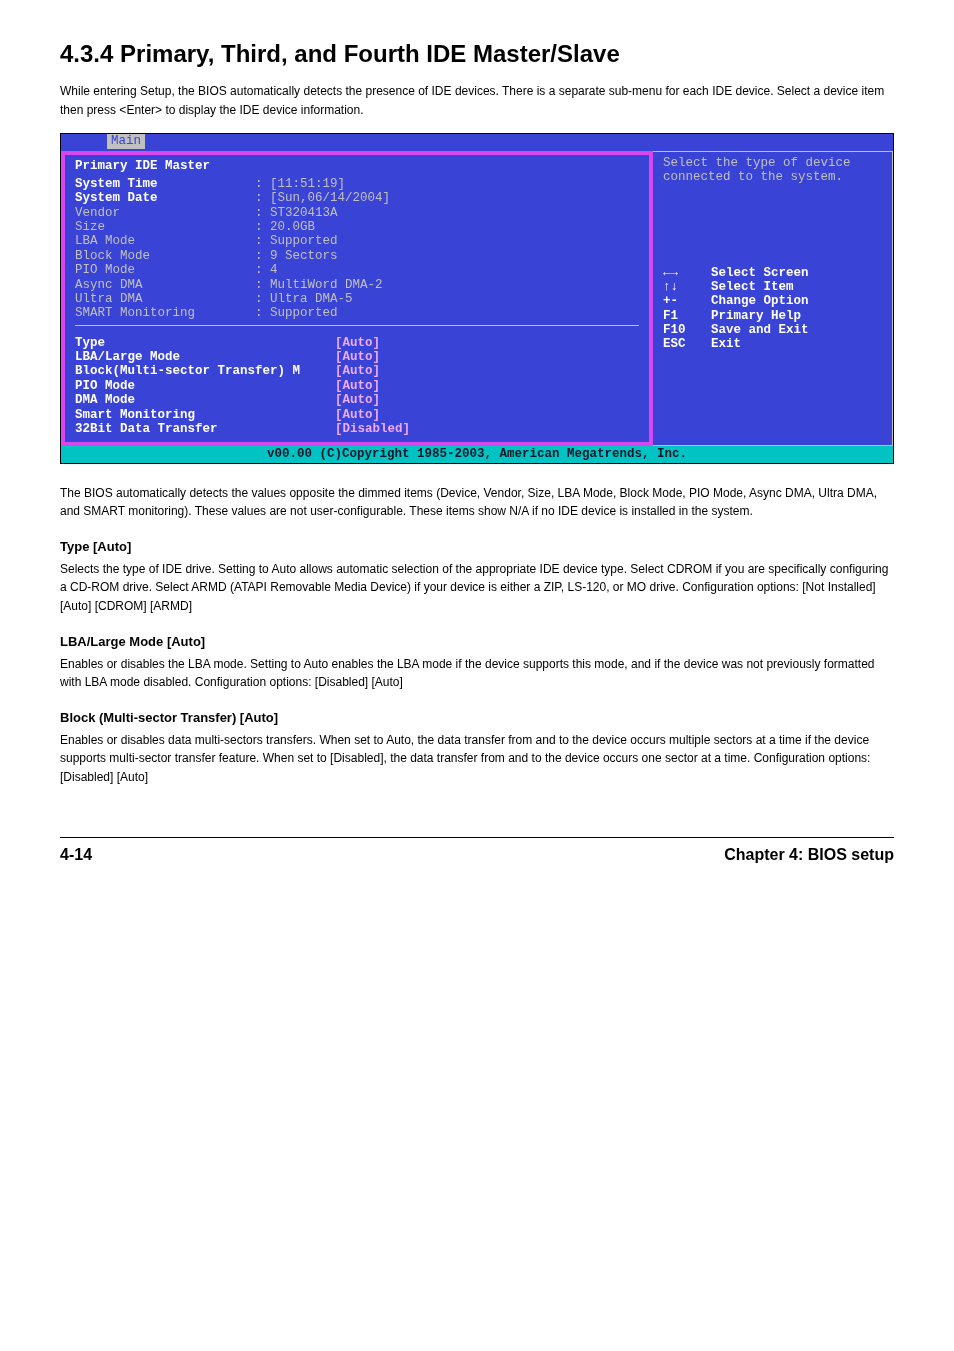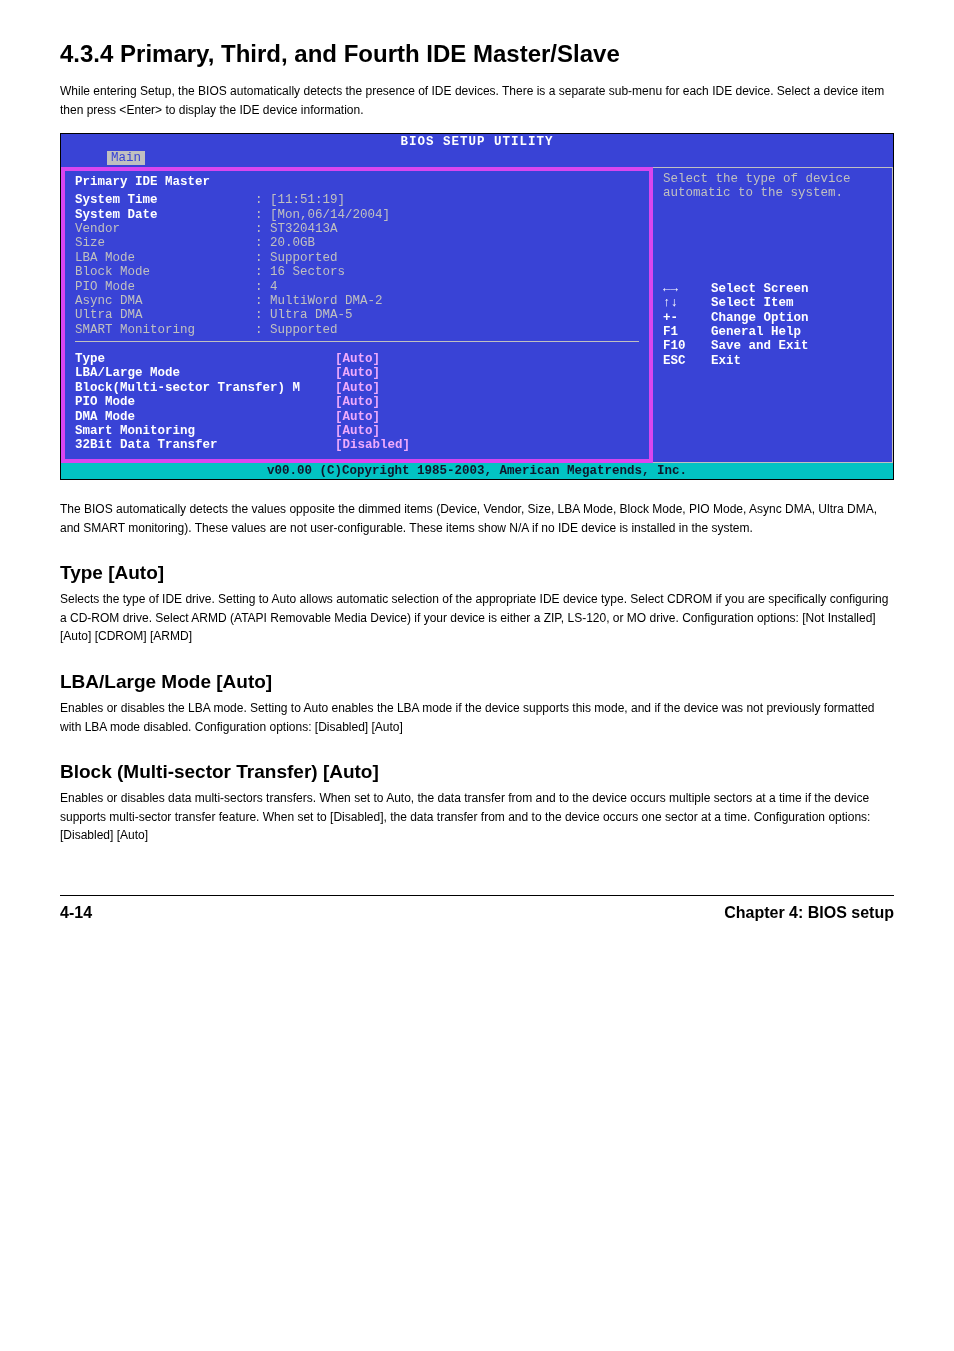--- a/index.html
+++ b/index.html
@@ -100,23 +100,23 @@
       margin: 4px 0;
     }
     .bios-copyright {
       background: #02c3c3;
       color: #0f172a;
       text-align: center;
       font-weight: bold;
       padding: 1px 0;
     }
     .sub-heading {
-      font-size: 19px;
-      font-weight: bold;
-      margin-top: 25px;
+      font-size: 13px;
+      font-weight: bold;
+      margin-top: 18px;
       margin-bottom: 6px;
     }
     .footer-line {
       border: none;
       border-top: 1px solid #000;
       margin-top: 50px;
     }
     .footer {
       display: flex;
       justify-content: space-between;
@@ -125,52 +125,51 @@
       padding-top: 8px;
     }
   </style>
 </head>
 <body>
 
 <div class="section-title">4.3.4   Primary, Third, and Fourth IDE Master/Slave</div>
 <p class="body-text">While entering Setup, the BIOS automatically detects the presence of IDE devices. There is a separate sub-menu for each IDE device. Select a device item then press &lt;Enter&gt; to display the IDE device information.</p>
 
 <div class="bios-box">
-  <div class="bios-titlebar">BIOS SETUP UTILITY</div>
   <div class="bios-tabrow">
     <span class="bios-tab-active">Main</span>
   </div>
   <div class="bios-body">
     <div class="bios-left">
       <div class="bios-left-inner">
         <div class="bios-header-title">Primary IDE Master</div>
         <div class="bios-kv-table" id="info-rows">
             <div class="bios-kv-row">
               <div class="bios-kv-key head">System Time</div>
               <div class="bios-kv-val">: [11:51:19]</div>
             </div>
             <div class="bios-kv-row">
               <div class="bios-kv-key head">System Date</div>
-              <div class="bios-kv-val">: [Mon,06/14/2004]</div>
+              <div class="bios-kv-val">: [Sun,06/14/2004]</div>
             </div>
             <div class="bios-kv-row">
               <div class="bios-kv-key">Vendor</div>
               <div class="bios-kv-val">: ST320413A</div>
             </div>
             <div class="bios-kv-row">
               <div class="bios-kv-key">Size</div>
               <div class="bios-kv-val">: 20.0GB</div>
             </div>
             <div class="bios-kv-row">
               <div class="bios-kv-key">LBA Mode</div>
               <div class="bios-kv-val">: Supported</div>
             </div>
             <div class="bios-kv-row">
               <div class="bios-kv-key">Block Mode</div>
-              <div class="bios-kv-val">: 16 Sectors</div>
+              <div class="bios-kv-val">: 9 Sectors</div>
             </div>
             <div class="bios-kv-row">
               <div class="bios-kv-key">PIO Mode</div>
               <div class="bios-kv-val">: 4</div>
             </div>
             <div class="bios-kv-row">
               <div class="bios-kv-key">Async DMA</div>
               <div class="bios-kv-val">: MultiWord DMA-2</div>
             </div>
             <div class="bios-kv-row">
@@ -209,37 +208,37 @@
               <div class="bios-set-val">[Auto]</div>
             </div>
             <div class="bios-set-row">
               <div class="bios-set-key">32Bit Data Transfer</div>
               <div class="bios-set-val">[Disabled]</div>
             </div>
           </div>
       </div>
     </div>
     <div class="bios-right">
-      <div class="bios-right-top">Select the type of device automatic to the system.</div>
+      <div class="bios-right-top">Select the type of device connected to the system.</div>
       <div class="bios-right-legend" id="legend-rows">
           <div class="row">
             <div class="key">←→</div>
             <div>Select Screen</div>
           </div>
           <div class="row">
             <div class="key">↑↓</div>
             <div>Select Item</div>
           </div>
           <div class="row">
             <div class="key">+-</div>
             <div>Change Option</div>
           </div>
           <div class="row">
             <div class="key">F1</div>
-            <div>General Help</div>
+            <div>Primary Help</div>
           </div>
           <div class="row">
             <div class="key">F10</div>
             <div>Save and Exit</div>
           </div>
           <div class="row">
             <div class="key">ESC</div>
             <div>Exit</div>
           </div>
         </div>

